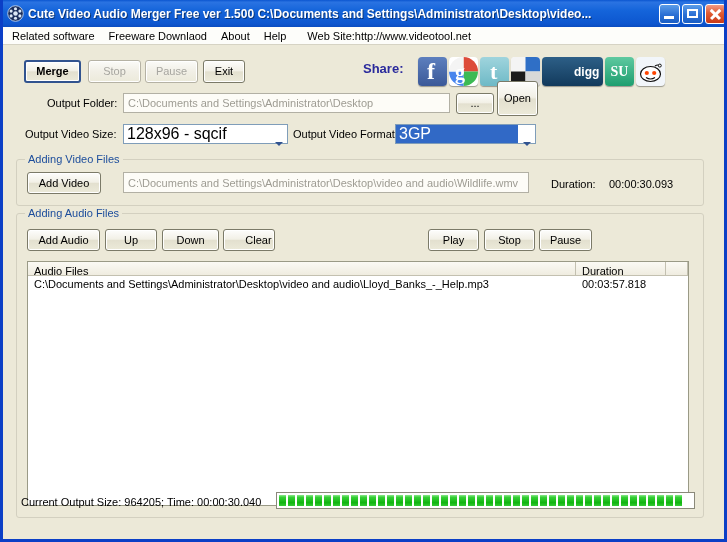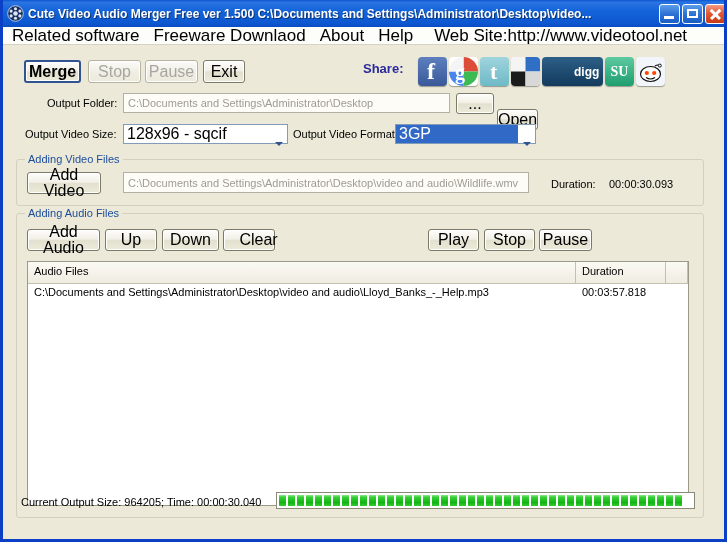--- a/index.html
+++ b/index.html
@@ -91,21 +91,21 @@
     width: 727px;
     height: 18px;
     background: #fdfdfa;
     border-bottom: 1px solid #d6d3c4;
     display: flex;
     align-items: center;
     box-sizing: border-box;
   }
   .menuitem {
     color: #000;
-    font-size: 17px;
+    font-size: 11px;
     padding: 12px 7px;
     white-space: nowrap;
     cursor: default;
     text-align: center;
   }
   .menuitem:first-child { margin-left: 2px; }
   .menu-url { padding-left: 14px; }
 
   
   .client {
@@ -117,21 +117,21 @@
   }
 
   
   .xpbtn {
     position: absolute;
     box-sizing: border-box;
     background: linear-gradient(to bottom,#fdfdfc 0%, #f2f0e6 46%, #e3e0cf 52%, #ecead9 100%);
     border: 1px solid #7b7a68;
     border-radius: 3px;
     font-family: "Liberation Sans", sans-serif;
-    font-size: 16px;
+    font-size: 11px;
     color: #000;
     text-align: center;
     line-height: 1;
     display: flex;
     align-items: center;
     justify-content: center;
     cursor: pointer;
     box-shadow: inset 0 0 0 1px #fff;
   }
   .xpbtn.default {
@@ -267,21 +267,21 @@
 
   
   .listview {
     position: absolute;
     box-sizing: border-box;
     background: #ffffff;
     border: 1px solid #9a9a86;
   }
   .lv-head {
     display: flex;
-    height: 22px;
+    height: 14px;
     background: #ece9d8;
     border-bottom: 1px solid #c3c0b0;
     box-sizing: border-box;
   }
   .lv-col {
     box-sizing: border-box;
     border-right: 1px solid #c3c0b0;
     padding: 3px 0 0 6px;
     font-size: 11px;
     color: #000;
@@ -414,21 +414,21 @@
           <path d="M10 20.5 q4.5 3 9 0" stroke="#111" stroke-width="1.1" fill="none"></path>
           <path d="M19 9 q3 -2 4.5 0" stroke="#111" stroke-width="1.1" fill="none"></path>
           <circle cx="23.8" cy="8.6" r="1.5" fill="#ffffff" stroke="#111" stroke-width="1"></circle>
         </svg>
       </div>
     </div>
 
     <div class="lbl" style="left:44px; top:52px;">Output Folder:</div>
     <div class="xpedit readonly" style="left:120px; top:48px; width:327px; height:20px;">C:\Documents and Settings\Administrator\Desktop</div>
     <div class="xpbtn" style="left:453px; top:48px; width:38px; height:21px;">...</div>
-    <div class="xpbtn" style="left:494px; top:64px; width:41px; height:21px;">Open</div>
+    <div class="xpbtn" style="left:494px; top:36px; width:41px; height:35px;">Open</div>
 
     <div class="lbl" style="left:22px; top:83px;">Output Video Size:</div>
     <div class="xpcombo" style="left:120px; top:79px; width:165px; height:20px;">
       <div class="val">128x96 - sqcif</div>
       <div class="arrow"></div>
     </div>
     <div class="lbl" style="left:290px; top:83px;">Output Video Format:</div>
     <div class="xpcombo focused" style="left:392px; top:79px; width:141px; height:20px;">
       <div class="val">3GP</div>
       <div class="arrow"></div>

